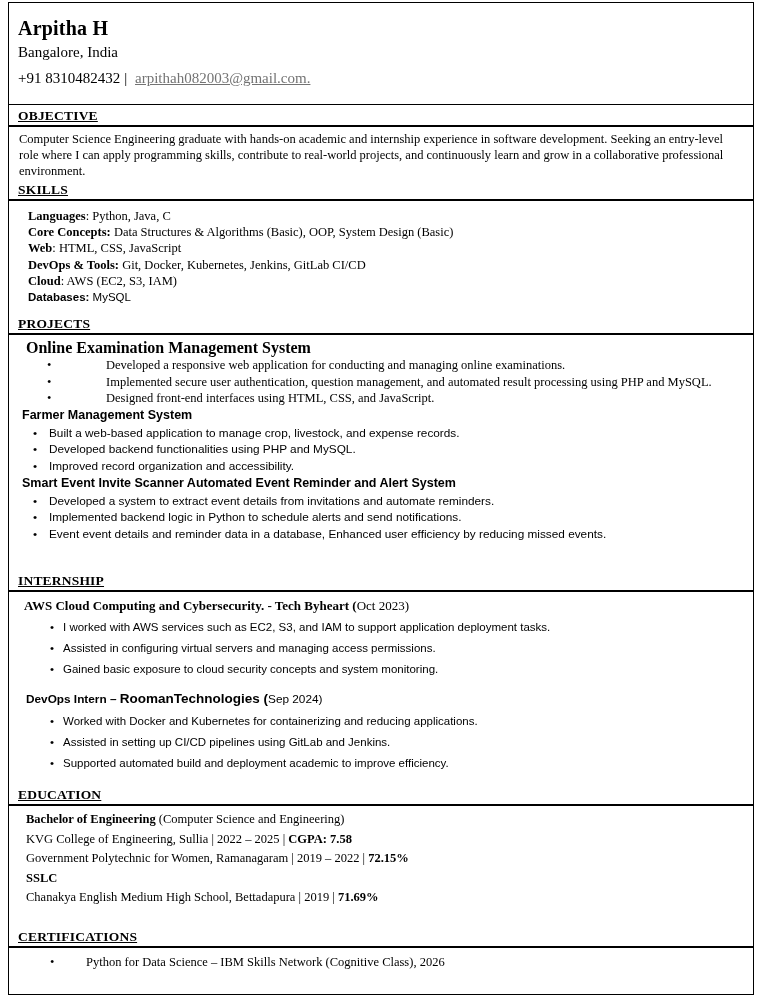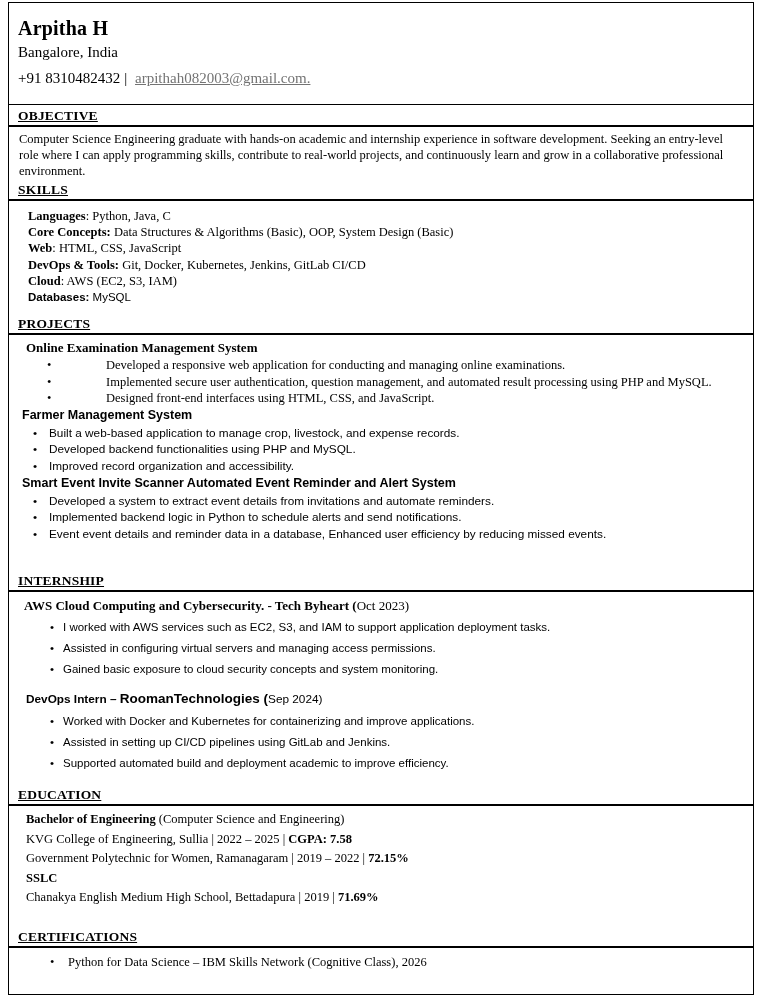--- a/index.html
+++ b/index.html
@@ -39,21 +39,21 @@
   }
   
   .skills-block { margin-top: 7px; margin-bottom: 8px; }
   .skill-row { padding-left: 19px; font-size: 12.5px; line-height: 16.2px; }
   .skill-row .b { font-weight: bold; }
   .skill-row.sans { font-family: "Liberation Sans", sans-serif; font-size: 11.5px; }
   .sans  { font-family: "Liberation Sans", sans-serif; }
   
   .proj-title-serif {
     margin: 4px 0 1px 17px;
-    font-size: 13px; font-weight: bold; line-height: 17px;
+    font-size: 16px; font-weight: bold; line-height: 17px;
   }
   .proj-title-sans {
     margin: 1px 0 1px 13px;
     font-family: "Liberation Sans", sans-serif;
     font-size: 12.5px; font-weight: bold; line-height: 16.5px;
   }
   ul.blist { list-style: none; }
   ul.blist li { display: flex; align-items: flex-start; }
   .mk { flex: 0 0 auto; }
   .mk::before { content: "\2022"; }
@@ -88,21 +88,21 @@
   }
   ul.intern .mk { width: 13px; }
   
   .gap-education { margin-top: 13px; }
   .edu-block { margin-top: 4px; }
   .edu-row { padding-left: 17px; font-size: 12.5px; line-height: 19.5px; }
   .edu-row .b { font-weight: bold; }
   
   .gap-cert { margin-top: 18px; }
   ul.certs { margin-top: 2px; }
-  ul.certs li { margin-left: 41px; margin-top: 7px; font-size: 12.5px; line-height: 15px; }
+  ul.certs li { margin-left: 41px; margin-top: 7px; font-size: 12.5px; line-height: 15px; gap: 18px; }
   ul.certs .mk { width: 18px; }
 </style>
 </head>
 <body>
 
 <div class="page">
 
   <div class="header">
     <div class="name">Arpitha H</div>
     <div class="location">Bangalore, India</div>
@@ -204,21 +204,21 @@
         <span>Gained basic exposure to cloud security concepts and system monitoring.</span>
       </li>
   </ul>
 
   <div class="intern-title-sans">
     <span class="role">DevOps Intern – </span><span class="co">RoomanTechnologies (</span><span>Sep 2024)</span>
   </div>
   <ul class="blist intern">
     <li>
         <span class="mk"></span>
-        <span>Worked with Docker and Kubernetes for containerizing and improve applications.</span>
+        <span>Worked with Docker and Kubernetes for containerizing and reducing applications.</span>
       </li>
     <li>
         <span class="mk"></span>
         <span>Assisted in setting up CI/CD pipelines using GitLab and Jenkins.</span>
       </li>
     <li>
         <span class="mk"></span>
         <span>Supported automated build and deployment academic to improve efficiency.</span>
       </li>
   </ul>

